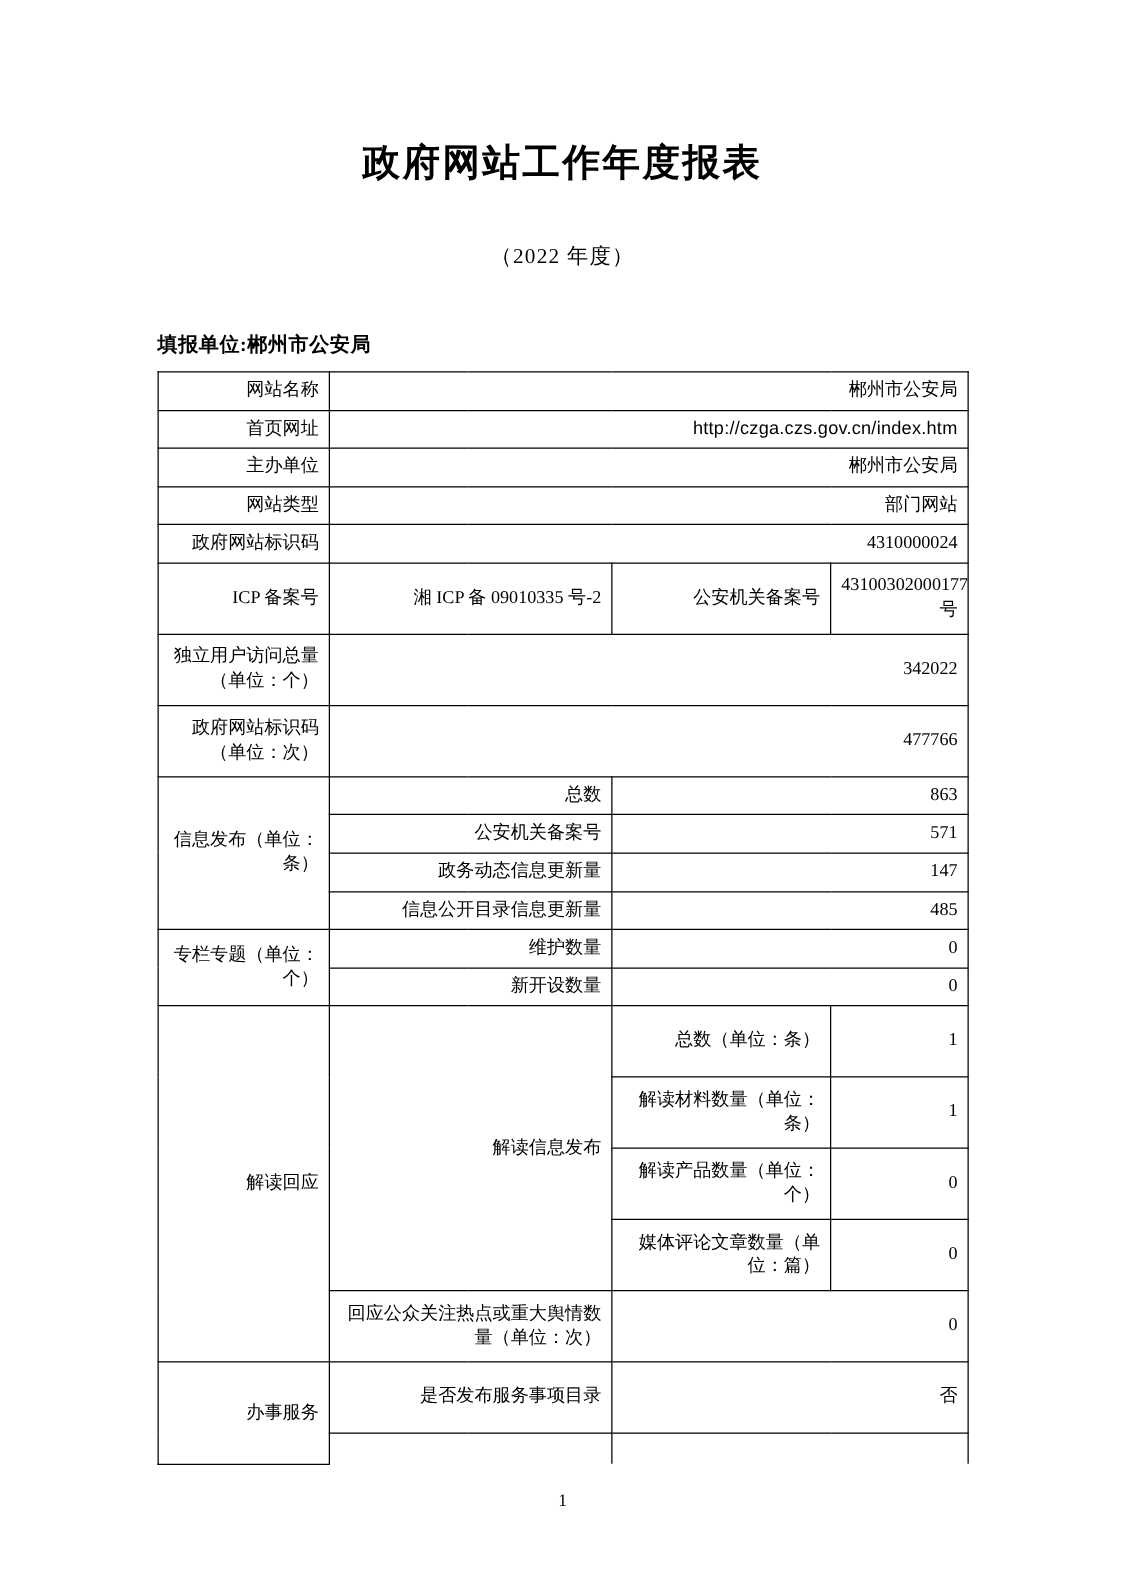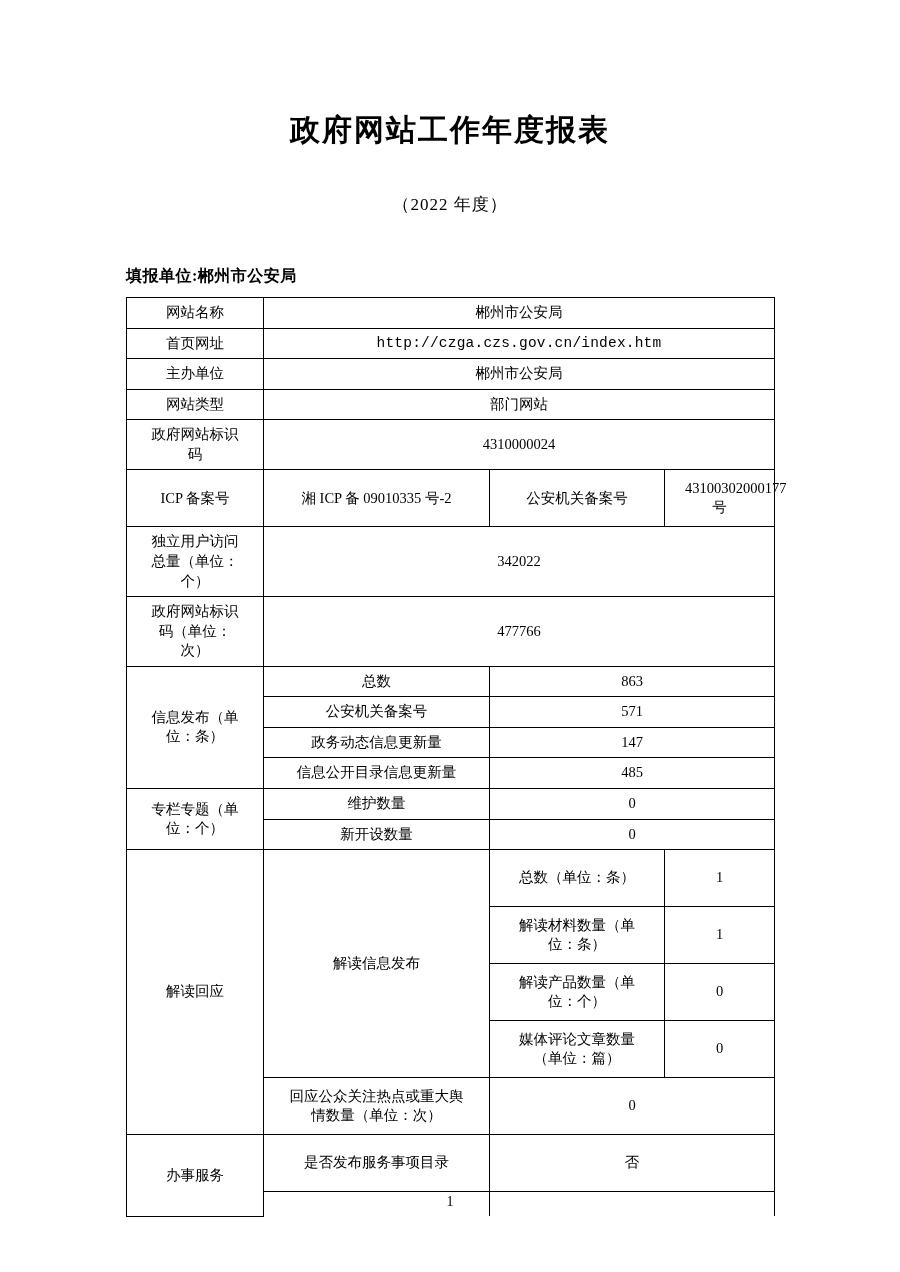--- a/index.html
+++ b/index.html
@@ -49,27 +49,27 @@
   table.report {
     border-collapse: collapse;
     width: 648px;
     margin-left: 126px;
     margin-top: 10px;
     table-layout: fixed;
   }
   table.report td {
     border: 1px solid #000000;
     font-size: 14.5px;
-    text-align: center;
+    text-align: right;
     vertical-align: middle;
-    padding: 5px 20px;
+    padding: 5px 8px;
     line-height: 1.35;
   }
   td.mono {
-    font-family: Liberation Mono, monospace;
+    font-family: Liberation Sans, sans-serif;
     font-size: 14px;
     letter-spacing: 0.2px;
   }
   td.tall {
     height: 46px;
   }
   td.two-line {
     line-height: 1.5;
   }
   .page-number {

